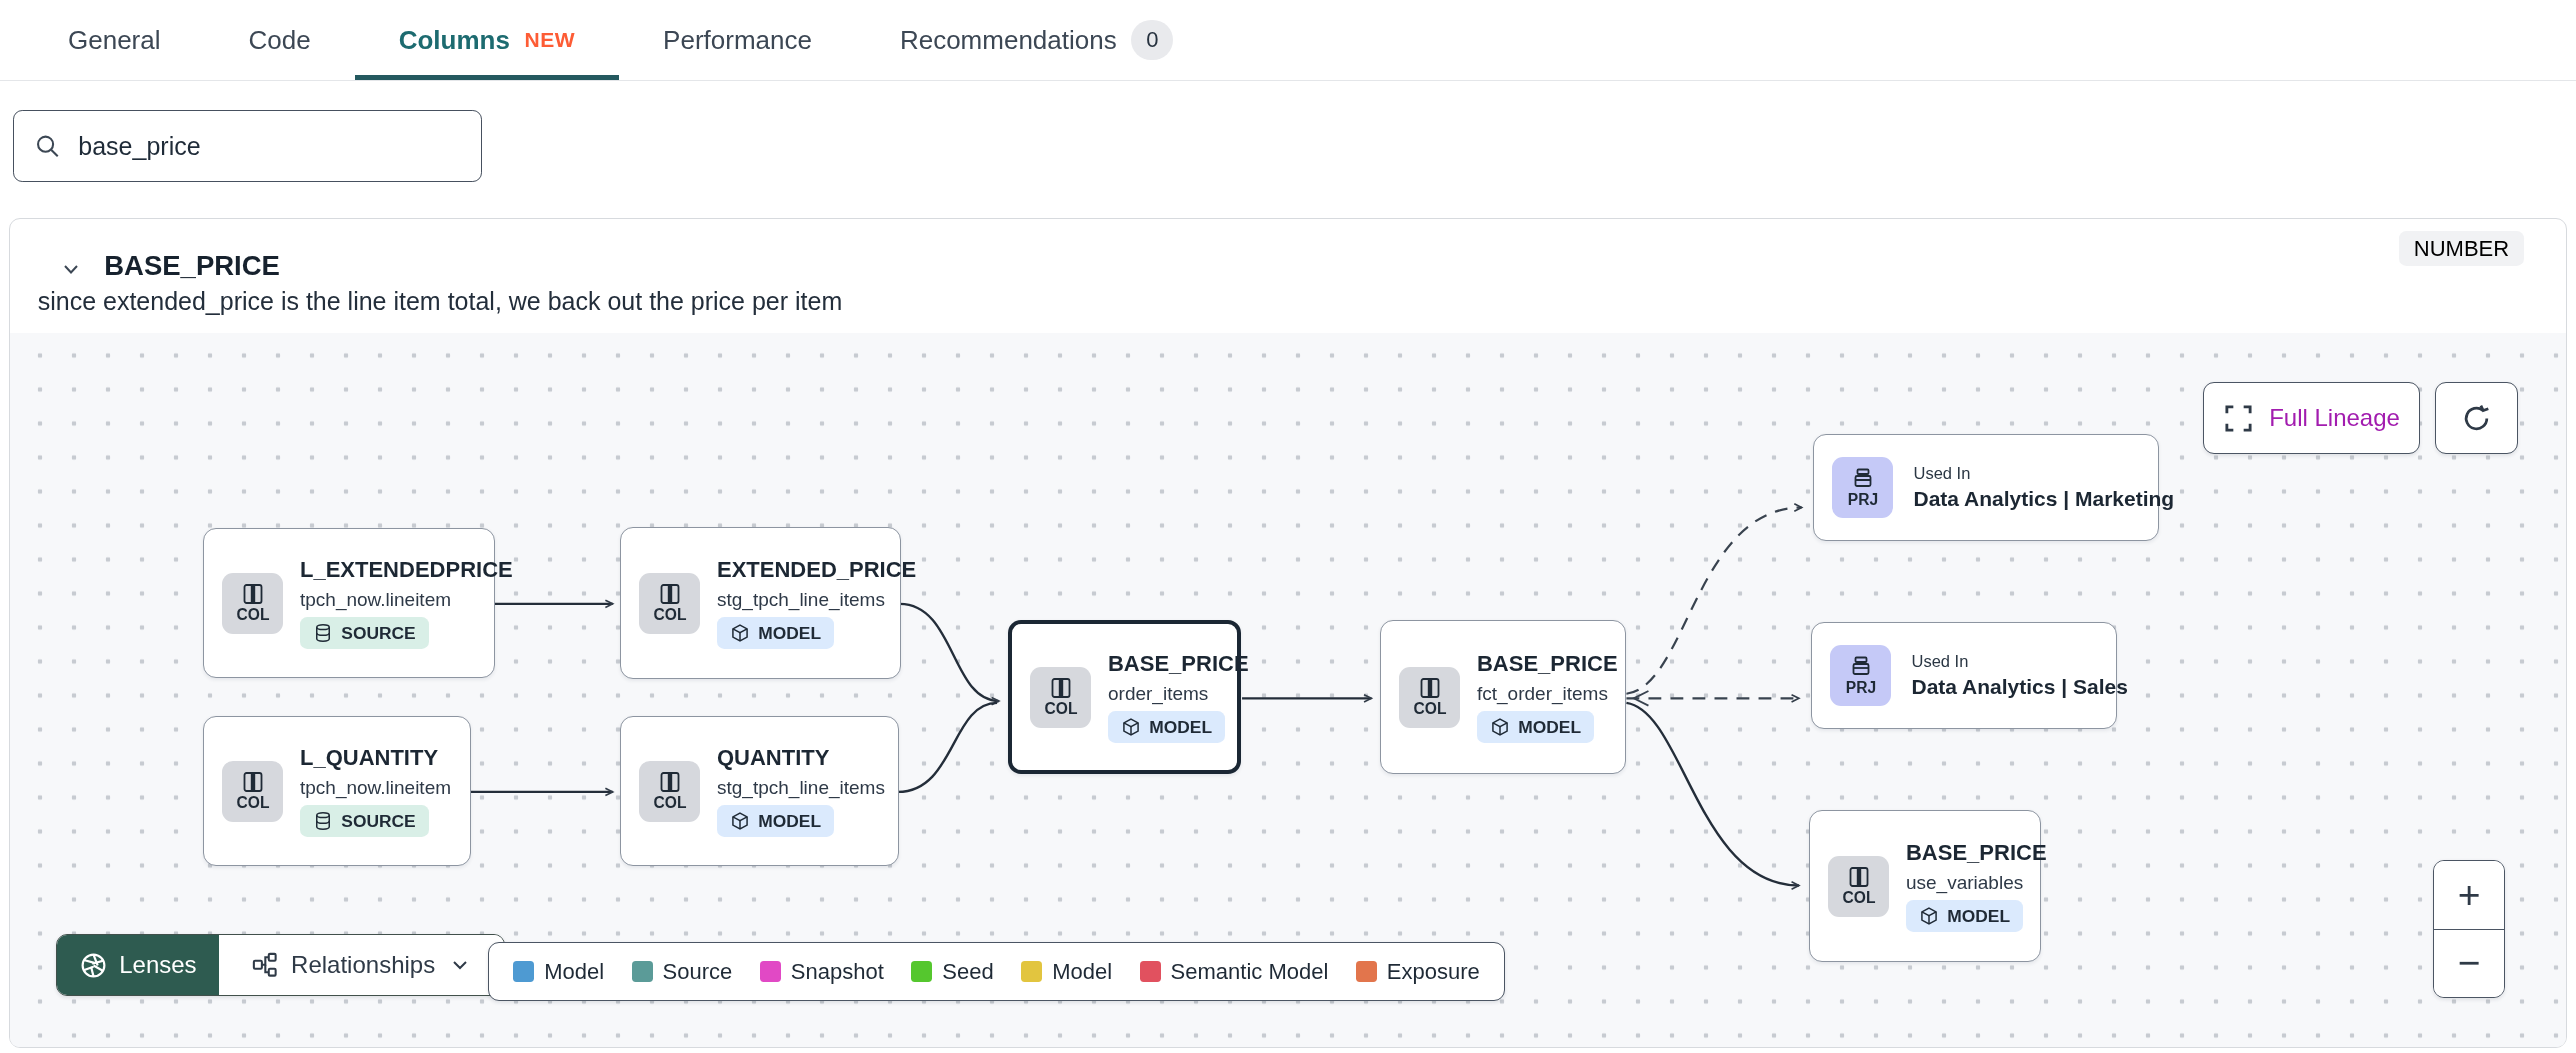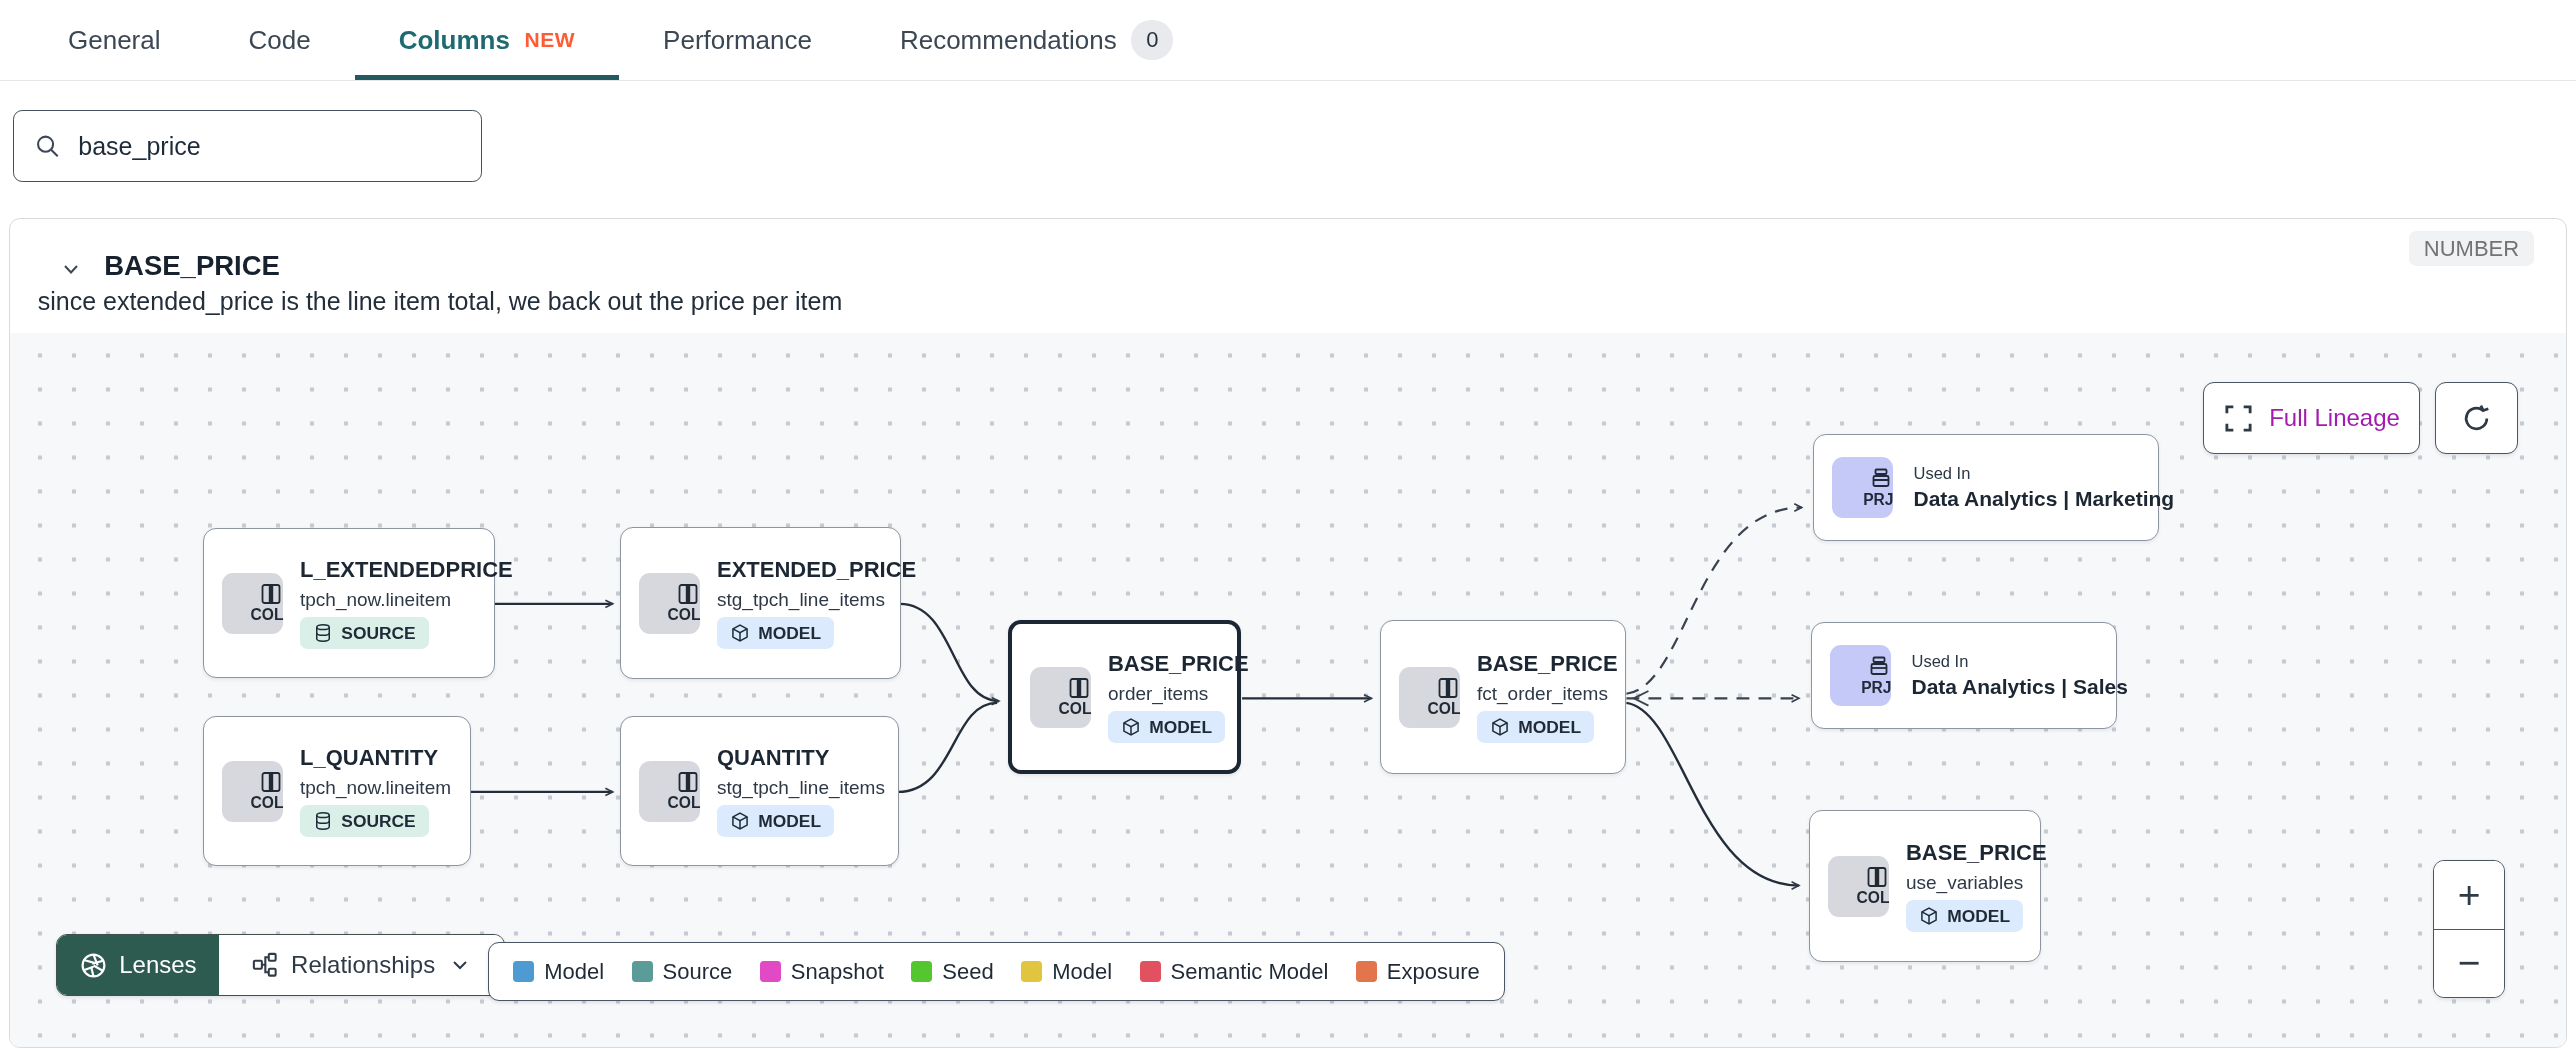--- a/index.html
+++ b/index.html
@@ -20,36 +20,36 @@
   
   .searchbox { position:absolute; left:13px; top:110px; width:469px; height:72px; border:1.8px solid #46505e;
                border-radius:9.2px; background:#fff; display:flex; align-items:center; padding:0 20px; gap:16.5px; }
   .searchbox input { border:none; outline:none; background:transparent; font-family:inherit; font-size:25px; color:#1f2b38; width:100%; }
 
   
   .panel { position:absolute; left:9.2px; right:9.2px; top:218px; bottom:5.5px; background:#fff;
            border:1.8px solid #d7dade; border-radius:11px; }
   .panel-chevron { position:absolute; left:44px; top:33px; width:33px; height:33px; display:flex; align-items:center; justify-content:center; cursor:pointer; }
   .panel-title { position:absolute; left:94px; top:31px; font-size:27.5px; font-weight:700; color:#17222e; }
-  .type-badge { position:absolute; right:32px; top:12px; background:#f1f2f4; color:#737373; font-size:22px;
+  .type-badge { position:absolute; right:42px; top:12px; background:#f1f2f4; color:#000000; font-size:22px;
                 padding:4.6px 14.7px; border-radius:7.3px; }
   .panel-desc { position:absolute; left:27.5px; top:68px; font-size:25px; color:#232e3b; }
 
   
   .canvas { position:absolute; left:0; right:0; top:114px; bottom:0; background:#f7f8fa;
             background-image:radial-gradient(circle, #c7cbd1 2.1px, transparent 2.6px);
             background-size:34px 34px; background-position:13px 5.5px; border-radius:0 0 9.2px 9.2px; overflow:hidden; }
   svg.edges { position:absolute; left:0; top:0; }
 
   
   .node { position:absolute; background:#fff; border:1.8px solid #8d95a1; border-radius:13px;
           display:flex; align-items:center; gap:16.5px; padding:0 18.3px; box-shadow:0 1.8px 3.7px rgba(30,40,60,.08); cursor:pointer; }
   .node.selected { border:4.6px solid #1b2734; }
   .kind-badge { flex:none; width:61px; height:61px; border-radius:11px; background:#d6d8dd; color:#1f2a36;
-                display:flex; flex-direction:column; align-items:flex-end; justify-content:center; gap:0.9px;
+                display:flex; flex-direction:column; align-items:center; justify-content:center; gap:0.9px;
                 font-size:15.6px; font-weight:700; }
   .kind-badge.prj { background:#c5c9f7; }
   .node-texts { display:flex; flex-direction:column; gap:6.4px; min-width:0; }
   .node-title { font-size:22px; font-weight:700; color:#1c2733; white-space:nowrap; }
   .node-sub { font-size:19px; color:#2e3947; white-space:nowrap; }
   .node-pill { align-self:flex-start; display:flex; align-items:center; gap:8.3px; padding:5.5px 13px;
                border-radius:7.3px; font-size:17.4px; font-weight:700; color:#1f2a36; }
   .pill-source { background:#d9efe7; }
   .pill-model { background:#dbeafd; }
   .usedin-label { font-size:16.5px; color:#2b3744; }

